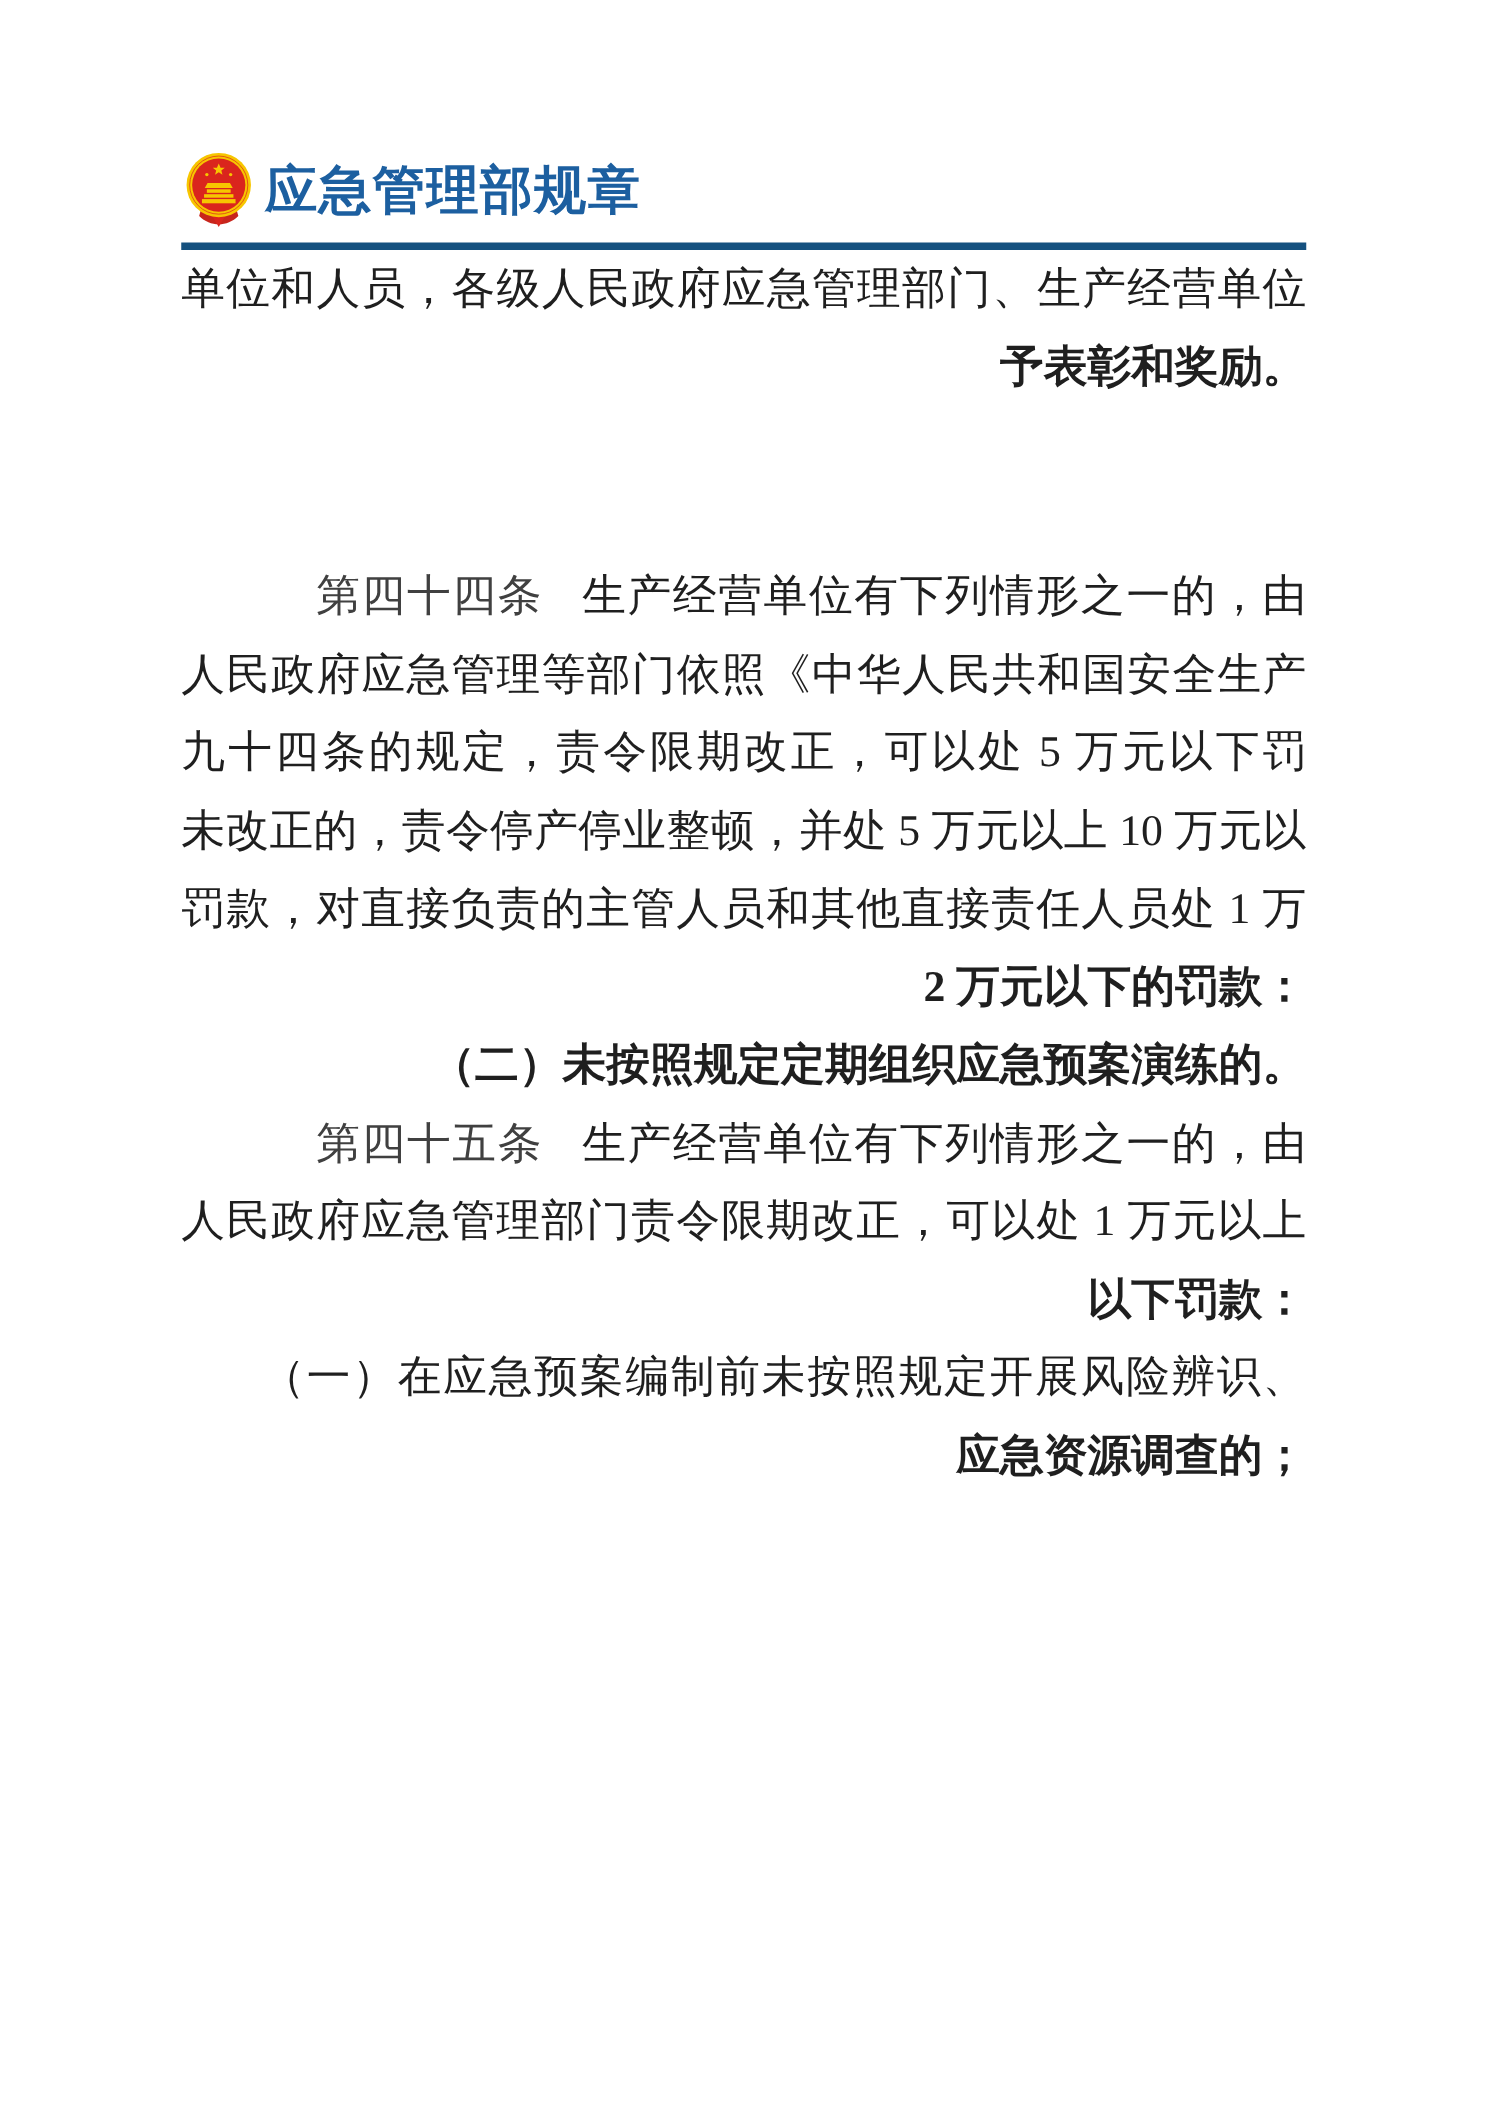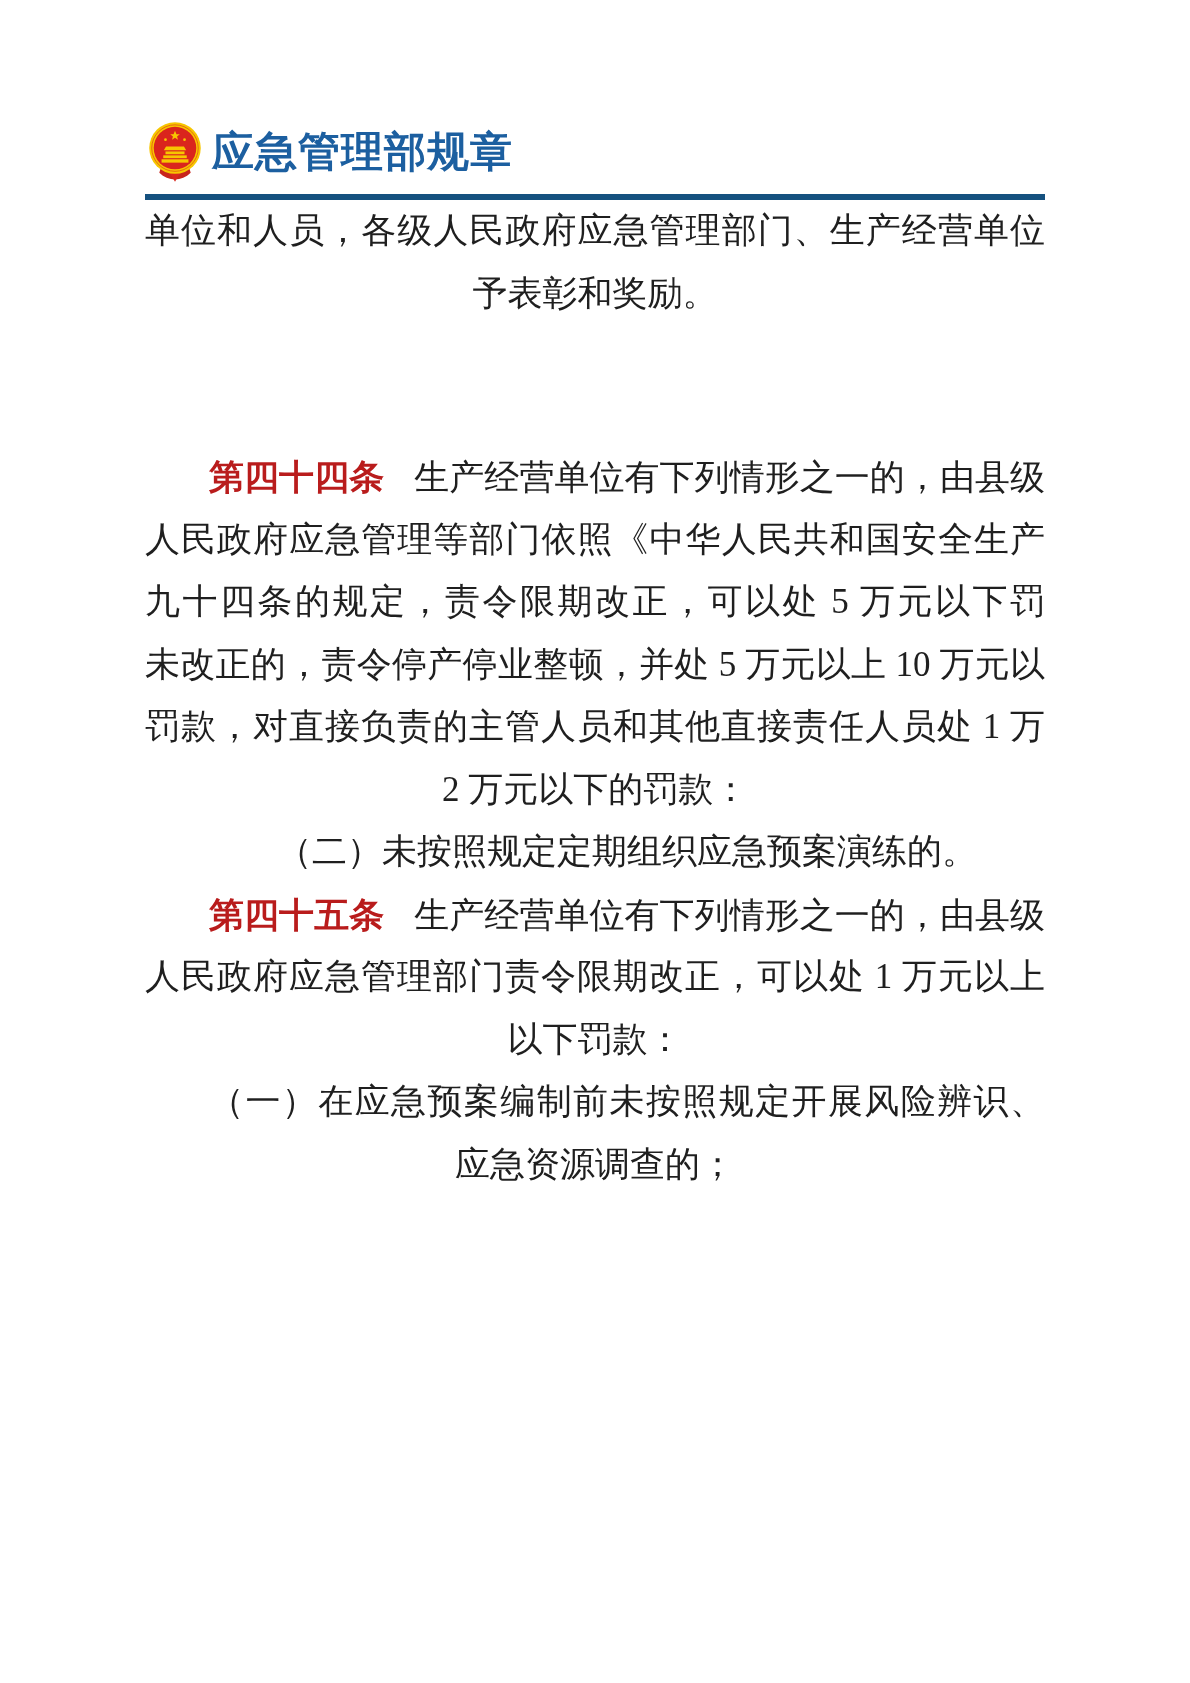--- a/index.html
+++ b/index.html
@@ -49,35 +49,36 @@
   .line{
     line-height:62.5px;
     height:62.5px;
     overflow:hidden;
   }
   .line.justify{
     text-align:justify;
     text-align-last:justify;
     text-justify:inter-ideograph;
   }
-  .line.left{text-align:center;}
+  .line.left{text-align:right;font-weight:bold;}
   .line.indent{padding-left:64px;}
   .line.heading{
     text-align:center;
     text-align-last:center;
     font-family:"Liberation Sans","DejaVu Sans",sans-serif;
     font-weight:bold;
     font-size:37px;
     color:#2b2b2b;
     height:62.5px;
   }
   .lead{
     font-family:"Liberation Sans","DejaVu Sans",sans-serif;
-    font-weight:bold;
-    color:#b91c1c;
+    font-weight:normal;
+    color:#404040;
+    margin-left:44px;
   }
   .gap{display:inline-block;width:30px;}
   
   .page-number{
     position:absolute;
     left:145px;
     top:1428px;
     width:900px;
     text-align:right;
     font-size:28px;

